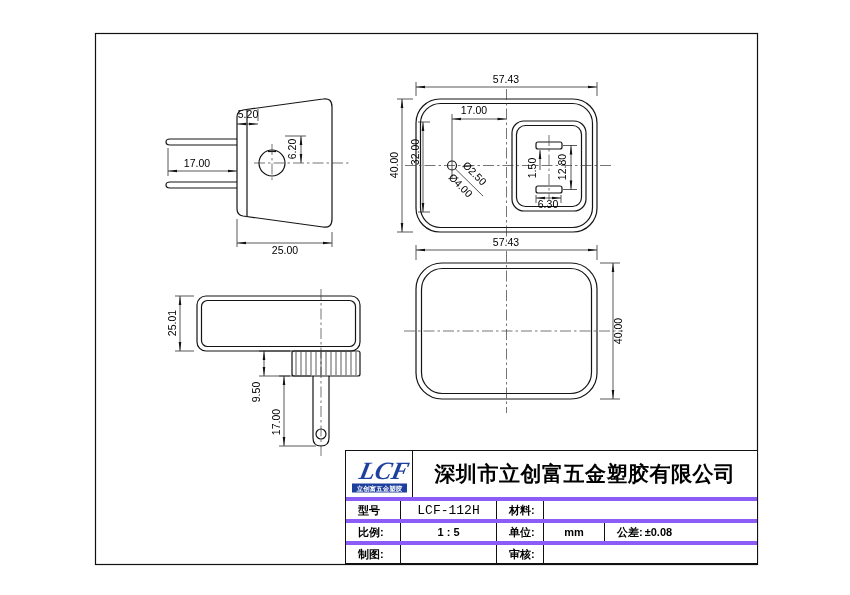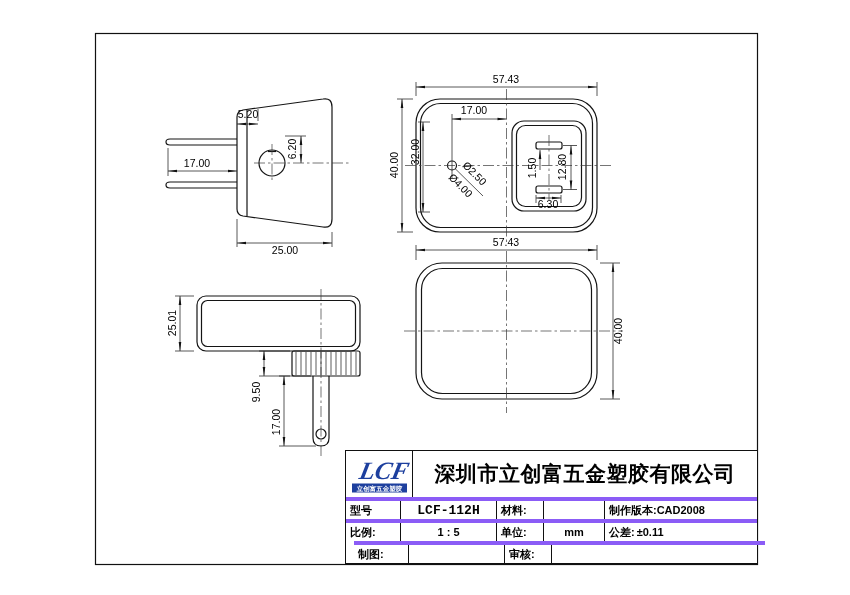--- a/index.html
+++ b/index.html
@@ -17,34 +17,34 @@
   .ht{fill:none;stroke:#141414;stroke-width:0.7;}
   text.dt{font-family:"Liberation Sans",sans-serif;font-size:10.5px;fill:#000;}
 
   
   .titleblock{position:absolute;left:345px;top:450px;width:413px;height:114px;
     border:1px solid #111;display:flex;flex-direction:column;background:#fff;}
   .tb-row{display:flex;width:100%;}
   .tb-row + .tb-row{border-top:4px solid #8b5cf6;}
   .tb-head{height:46px;}
   .r2,.r3{height:22px;}
-  .r4{flex:1;margin-left:8px;}
-  .cell{display:flex;align-items:center;padding:0 4px;overflow:hidden;
+  .r4{flex:1;}
+  .cell{display:flex;align-items:center;padding:0 12px;overflow:hidden;
     font-size:11px;font-weight:bold;white-space:nowrap;}
   .cell + .cell{border-left:1px solid #111;}
   .logo-cell{width:66px;flex:none;justify-content:center;padding:0;}
   .company-cell{flex:1;justify-content:center;font-size:21px;font-weight:bold;
     letter-spacing:0.5px;font-family:"Liberation Serif","Liberation Sans",serif;}
   .w1{width:54px;flex:none;}
   .w2{width:96px;flex:none;}
   .w3{width:47px;flex:none;}
   .w4{width:61px;flex:none;text-align:center;}
   .w5{flex:1;}
   .val{justify-content:center;}
-  .model{font-family:"Liberation Mono",monospace;font-size:13px;font-weight:bold;}
+  .model{font-family:"Liberation Mono",monospace;font-size:13px;font-weight:normal;}
   .tolval{margin-left:2px;}
   .logo-lcf{font-family:"Liberation Serif",serif;font-size:25px;font-weight:bold;font-style:italic;}
   .logo-sub{font-size:6.5px;font-family:"Liberation Sans",sans-serif;}
 </style>
 </head>
 <body>
 
 <div class="sheet">
 
 <svg class="canvas" width="850" height="595" viewBox="0 0 850 595">
@@ -179,31 +179,30 @@
       </svg>
     </div>
     <div class="cell company-cell">深圳市立创富五金塑胶有限公司</div>
   </div>
 
   <div class="tb-row r2">
     <div class="cell lab w1">型号</div>
     <div class="cell val w2 model">LCF-112H</div>
     <div class="cell lab w3">材料:</div>
     <div class="cell val w4"></div>
-    <div class="cell lab w5">制作版本:CAD2008</div>
   </div>
 
   <div class="tb-row r3">
     <div class="cell lab w1">比例:</div>
     <div class="cell val w2">1 : 5</div>
     <div class="cell lab w3">单位:</div>
     <div class="cell val w4">mm</div>
     <div class="cell lab w5">
       <span>公差:</span>
-      <span class="tolval">±0.11</span>
+      <span class="tolval">±0.08</span>
     </div>
   </div>
 
   <div class="tb-row r4">
     <div class="cell lab w1">制图:</div>
     <div class="cell val w2"></div>
     <div class="cell lab w3">审核:</div>
     <div class="cell val w4"></div>
   </div>
 </div>

